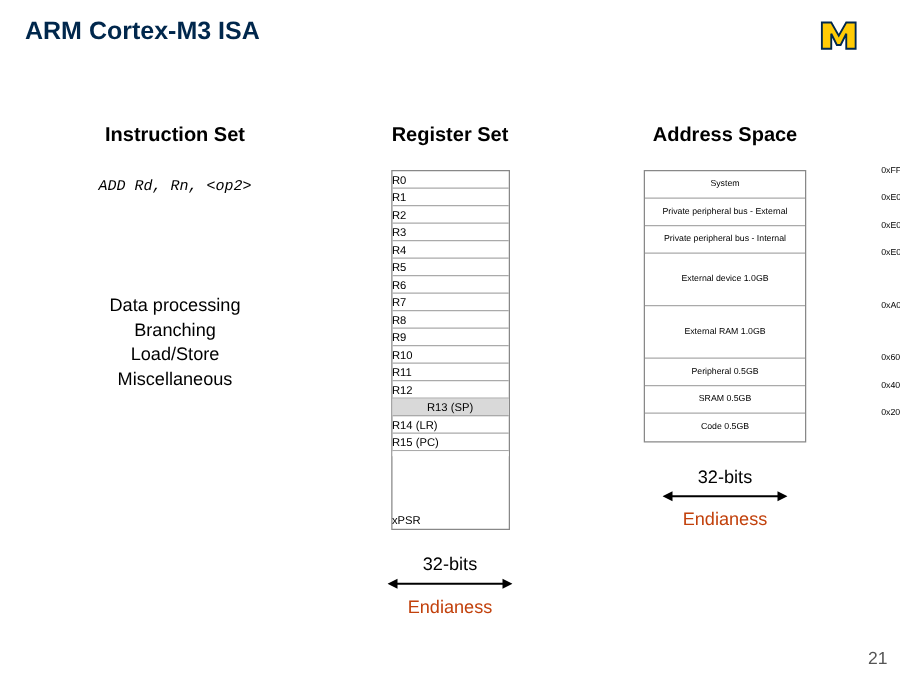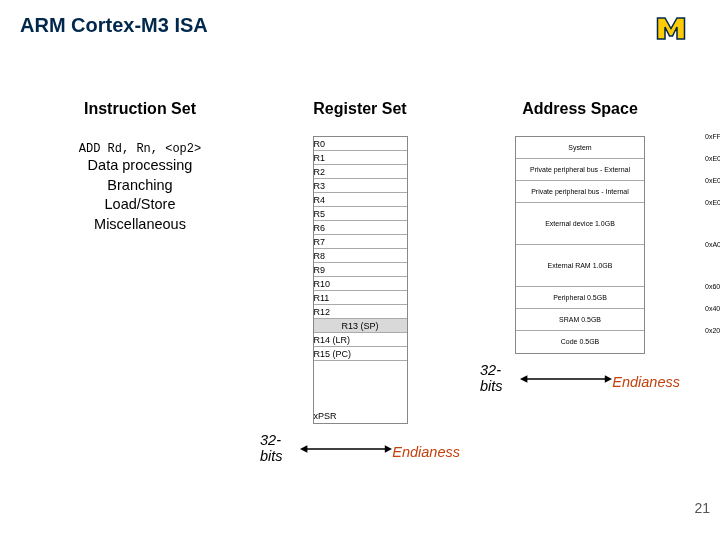--- a/index.html
+++ b/index.html
@@ -47,20 +47,22 @@
     font-weight: bold;
     color: #000;
     text-align: right;
     margin-bottom: 18px;
   }
   .instr-code {
     font-family: "Courier New", monospace;
     font-size: 12px;
     color: #000;
     margin-top: 6px;
+    margin-bottom: 80px;
+    font-style: italic;
   }
   .instr-list {
     font-size: 14.5px;
     color: #000;
     text-align: center;
     line-height: 1.35;
   }
   .regtable {
     border: 1px solid #888;
     width: 95px;
@@ -94,43 +96,42 @@
   .memrow:last-child { border-bottom: none; }
   .memlabels {
     position: absolute;
     right: -60px;
     top: 0;
     font-size: 7px;
     font-family: Arial, sans-serif;
   }
   .memlabels div { position: absolute; white-space: nowrap; }
   .arrow-wrap {
-    margin-top: 8px;
+    margin-top: 20px;
     display: flex;
-    flex-direction: row;
+    flex-direction: column;
     align-items: center;
-    font-style: italic;
   }
   .bits-label {
     font-size: 14.5px;
     color: #000;
     margin-bottom: 2px;
   }
   .dbl-arrow {
     width: 100px;
     height: 10px;
   }
   .endian {
     font-size: 14.5px;
     color: #c2410c;
     margin-top: 6px;
   }
   .pagenum {
     position: absolute;
-    bottom: 24px;
+    bottom: 6px;
     right: 10px;
     font-size: 14px;
     color: #555;
   }
 </style>
 </head>
 <body>
 
 <div class="slide-title">ARM Cortex-M3 ISA</div>
 

